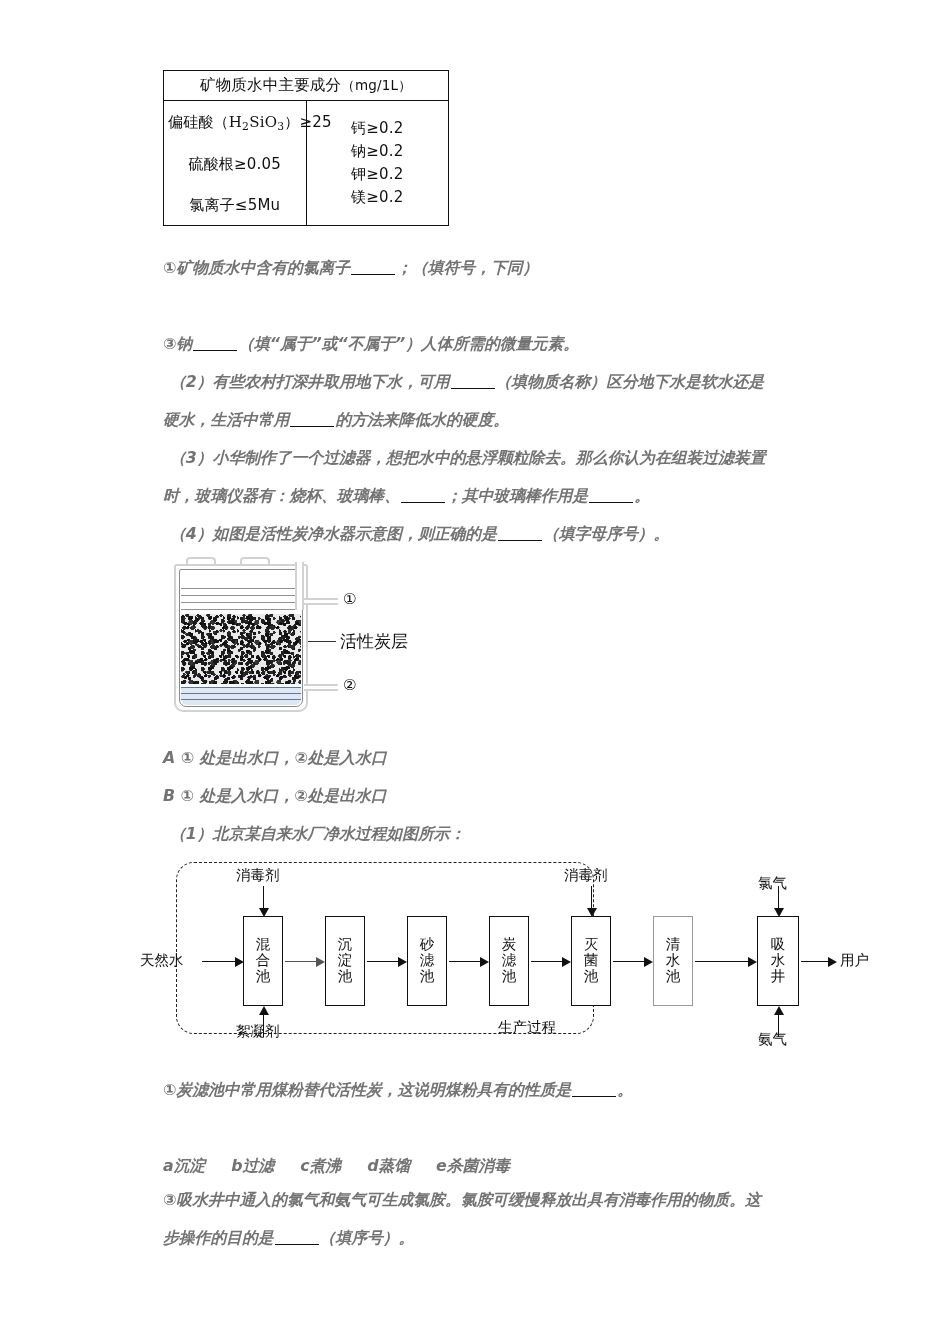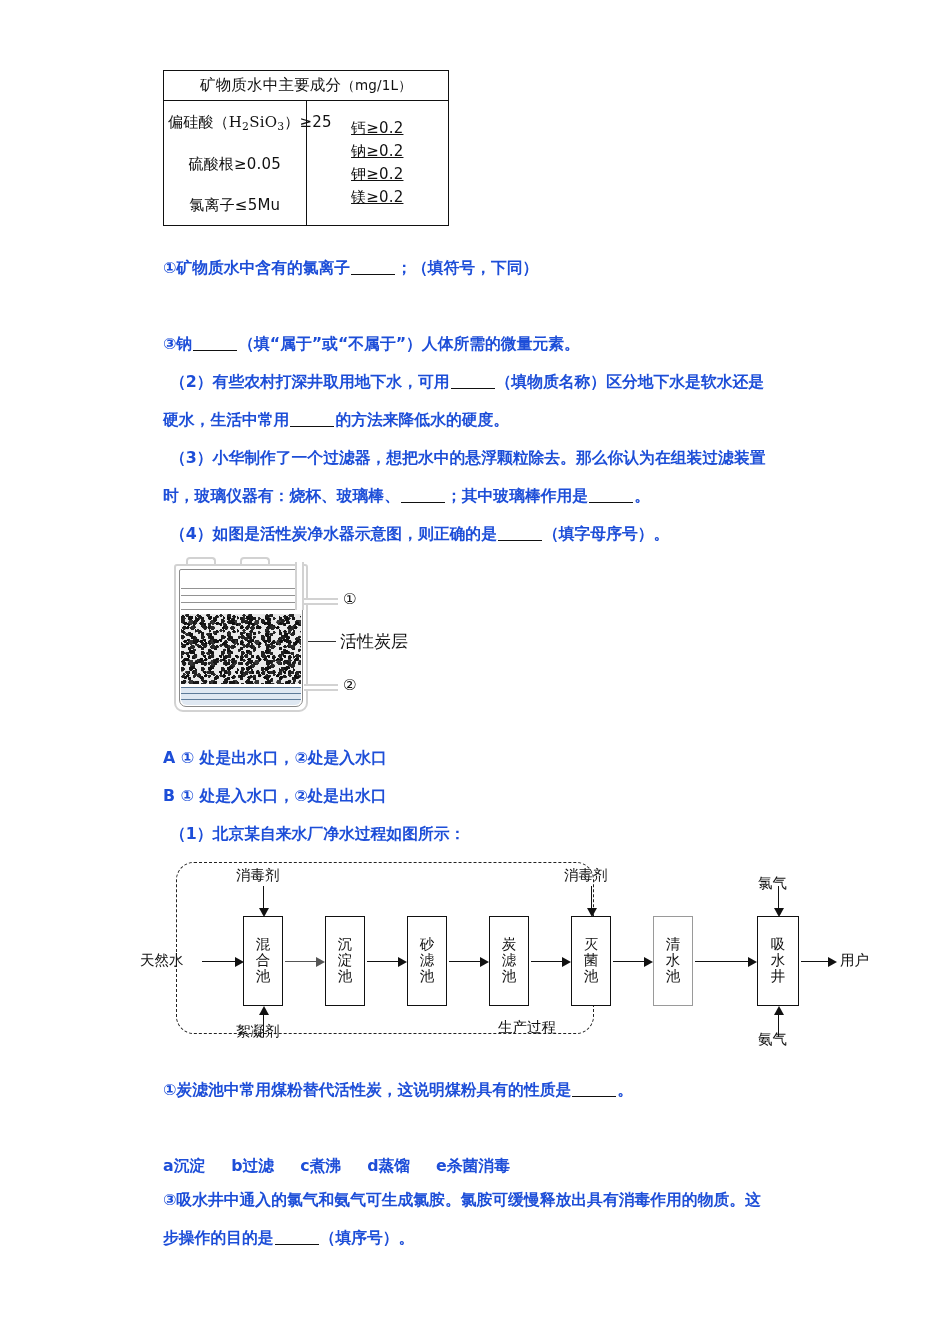--- a/index.html
+++ b/index.html
@@ -56,21 +56,20 @@
     width: 196px;
     height: 124px;
     padding: 5px 4px 6px 4px;
     vertical-align: top;
   }
   td.mt-right {
     width: 88px;
     height: 124px;
     vertical-align: middle;
     padding: 4px 2px;
-    text-decoration: underline;
   }
   .mt-left-line {
     display: block;
     text-align: center;
     margin: 0;
     font-size: 15px;
     white-space: nowrap;
   }
   .mt-left-line.l1 { text-align: left; padding-left: 4px; margin-top: 1px; }
   .mt-left-line.l2 { margin-top: 22px; }
@@ -86,23 +85,24 @@
   .chem { font-family: "DejaVu Serif", "Liberation Serif", serif; }
 
   
   .para {
     position: absolute;
     left: 163px;
     width: 670px;
     font-size: 15.8px;
     font-weight: bold;
     line-height: 1.25;
-    color: #1d4ed8;
+    color: #737373;
     white-space: nowrap;
     font-family: "DejaVu Sans", "Liberation Sans", sans-serif;
+    font-style: italic;
   }
   .para.indent { left: 170px; }
   .blank {
     display: inline-block;
     border-bottom: 1.6px solid #111;
     width: 44px;
     vertical-align: -2px;
     margin: 0 1px;
   }
 

